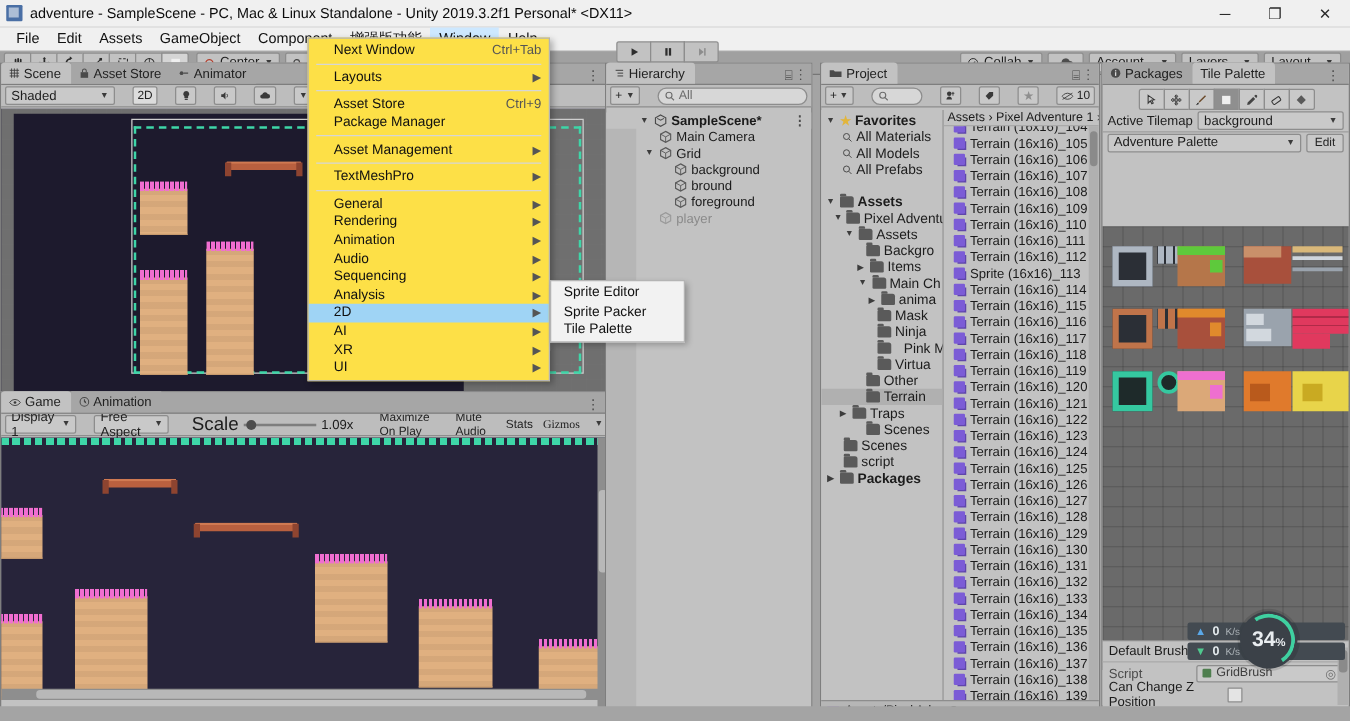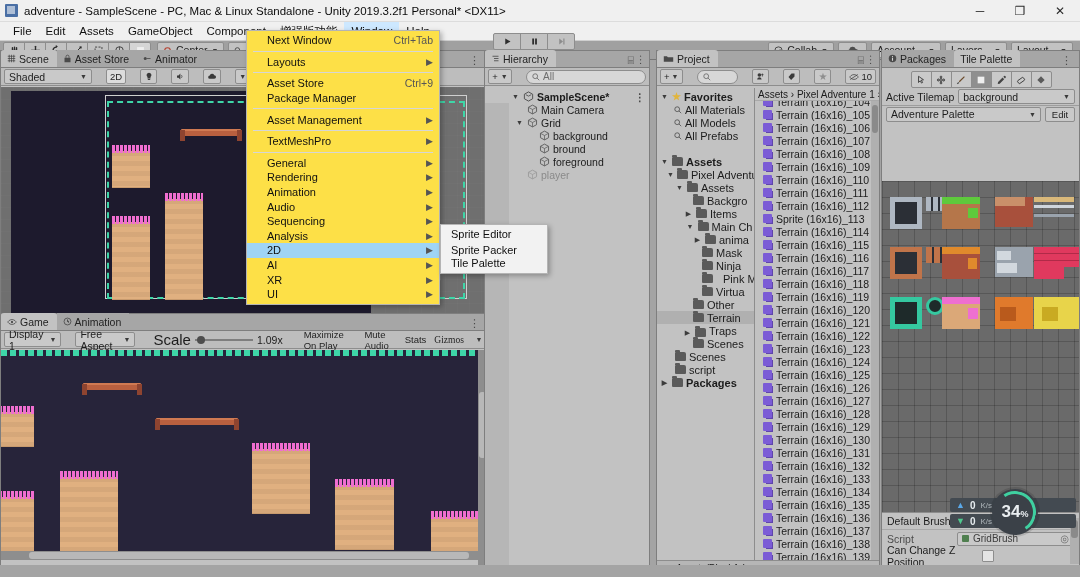--- a/index.html
+++ b/index.html
@@ -803,21 +803,21 @@
           <span>Virtua</span>
         </div>
         <div class="tree-row" style="padding-left:36px;">
           <span class="folder"></span>
           <span>Other</span>
         </div>
         <div class="tree-row" style="padding-left:36px;background:#b0b0b0;">
           <span class="folder"></span>
           <span>Terrain</span>
         </div>
-        <div class="tree-row" style="padding-left:26px;align-items:flex-end;">
+        <div class="tree-row" style="padding-left:13px;">
           <span class="arrow">▶</span>
           <span class="folder"></span>
           <span>Traps</span>
         </div>
         <div class="tree-row" style="padding-left:36px;">
           <span class="folder"></span>
           <span>Scenes</span>
         </div>
         <div class="tree-row" style="padding-left:18px;">
           <span class="folder"></span>

